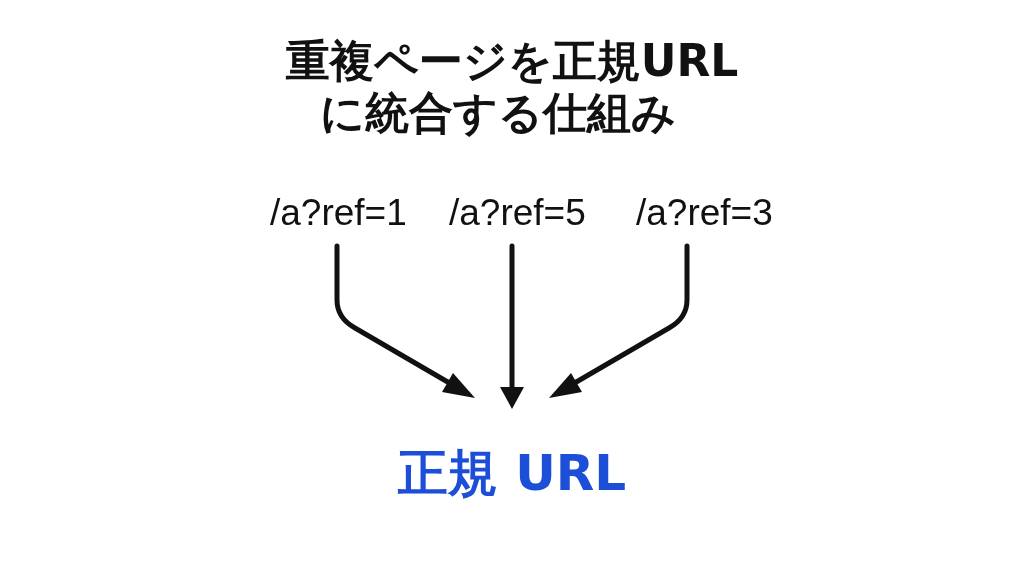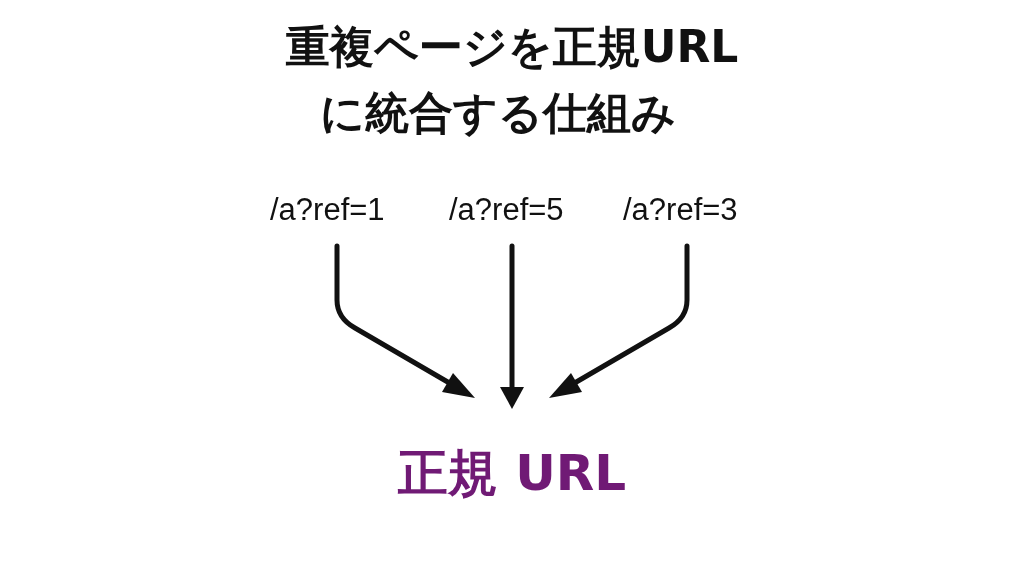--- a/index.html
+++ b/index.html
@@ -1,32 +1,32 @@
 <!DOCTYPE html>
 <html><head>
 <meta charset="utf-8">
 <style>
   html, body { margin: 0; padding: 0; background: #ffffff; }
   body { width: 1024px; height: 576px; position: relative; overflow: hidden; font-family: "DejaVu Sans", "Liberation Sans", sans-serif; }
   .title { position: absolute; left: 0; width: 1024px; text-align: center; color: #111111; font-weight: bold; font-size: 44px; line-height: 54px; }
-  .title.l1 { top: 20px; }
+  .title.l1 { top: 34px; }
   .title.l2 { top: 86px; left: -14px; }
-  .url { position: absolute; top: 192px; font-family: "Liberation Sans", sans-serif; font-size: 31px; color: #111111; }
-  .canon { position: absolute; top: 440px; left: 0; width: 1024px; text-align: center; font-weight: bold; font-size: 50px; color: #701a75; }
+  .url { position: absolute; top: 192px; font-family: "Liberation Sans", sans-serif; font-size: 37px; color: #111111; }
+  .canon { position: absolute; top: 440px; left: 0; width: 1024px; text-align: center; font-weight: bold; font-size: 50px; color: #1d4ed8; }
   svg.arrows { position: absolute; left: 0; top: 0; }
 </style>
 </head>
 <body>
 
 <div class="title l1">重複ページを正規URL</div>
 <div class="title l2">に統合する仕組み</div>
 
 <div class="url" style="left:270px;">/a?ref=1</div>
 <div class="url" style="left:449px;">/a?ref=5</div>
-<div class="url" style="left:623px;">/a?ref=3</div>
+<div class="url" style="left:636px;">/a?ref=3</div>
 
 <svg class="arrows" width="1024" height="576" viewBox="0 0 1024 576">
   <g>
     <path d="M337 246 L337 300 Q337 318 355 328 L458 388" fill="none" stroke="#111" stroke-width="5" stroke-linecap="round"></path>
     <polygon points="475,398 453,373 442,392" fill="#111"></polygon>
   </g>
   <g>
     <path d="M512 246 L512 388" fill="none" stroke="#111" stroke-width="5" stroke-linecap="round"></path>
     <polygon points="500,387 524,387 512,409" fill="#111"></polygon>
   </g>

